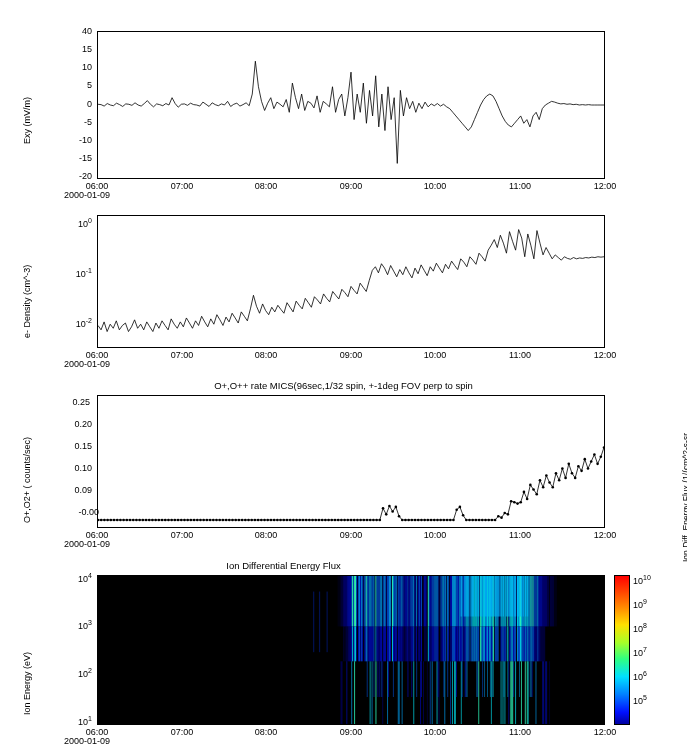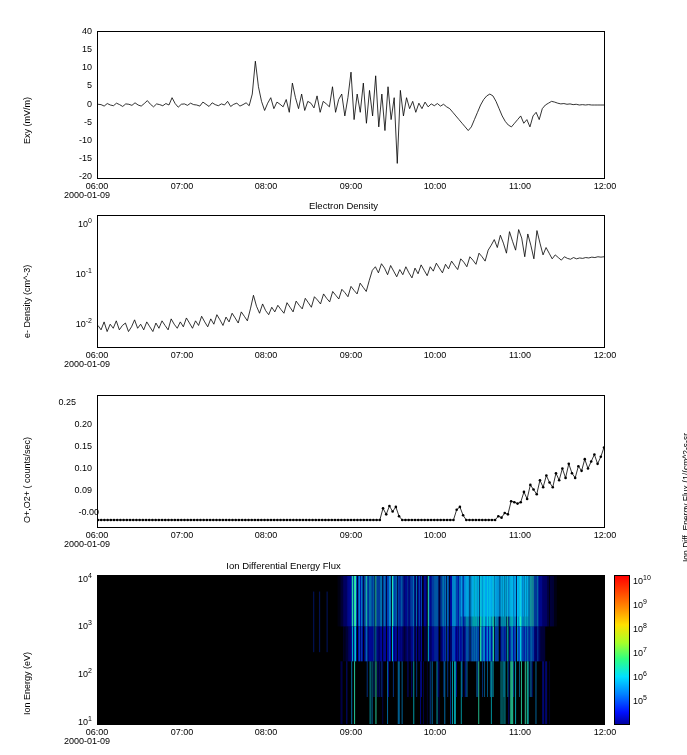--- a/index.html
+++ b/index.html
@@ -42,21 +42,20 @@
     <div class="xtick" style="left:162px;top:181px;width:40px;">07:00</div>
     <div class="xtick" style="left:246px;top:181px;width:40px;">08:00</div>
     <div class="xtick" style="left:331px;top:181px;width:40px;">09:00</div>
     <div class="xtick" style="left:415px;top:181px;width:40px;">10:00</div>
     <div class="xtick" style="left:500px;top:181px;width:40px;">11:00</div>
     <div class="xtick" style="left:585px;top:181px;width:40px;">12:00</div>
     <div class="xdate" style="left:64px;top:190px;">2000-01-09</div>
   </div>
 
   <div class="panel" style="left:0;top:190px;width:687px;height:190px;">
-    <div class="plot-title" style="top:10px;left:0;">Electron Density</div>
     <div class="frame" style="left:97px;top:25px;width:508px;height:133px;">
       <svg width="506" height="131" viewBox="0 0 506 131" preserveAspectRatio="none">
         <polyline id="p2" fill="none" stroke="#000" stroke-width="0.8" points="0.00,109.47 3.05,113.84 6.10,105.90 9.14,115.55 12.19,108.21 15.24,112.27 18.29,104.84 21.34,113.84 24.39,109.47 27.43,107.02 30.48,115.55 33.53,110.82 36.58,103.83 39.63,112.27 42.67,108.21 45.72,113.84 48.77,105.90 51.82,110.82 54.87,115.55 57.92,107.02 60.96,112.27 64.01,104.84 67.06,109.47 70.11,113.84 73.16,102.88 76.20,108.21 79.25,112.27 82.30,105.90 85.35,110.82 88.40,101.96 91.45,107.02 94.49,112.27 97.54,104.84 100.59,109.47 103.64,100.26 106.69,105.90 109.73,110.82 112.78,102.88 115.83,108.21 118.88,98.69 121.93,103.83 124.98,109.47 128.02,101.09 131.07,105.90 134.12,97.24 137.17,101.96 140.22,107.02 143.27,95.89 146.31,100.26 149.36,104.84 152.41,92.87 155.46,79.28 158.51,90.25 161.55,97.24 164.60,87.94 167.65,94.62 170.70,98.69 173.75,91.25 176.80,95.89 179.84,89.29 182.89,93.43 185.94,97.24 188.99,86.68 192.04,91.25 195.08,95.89 198.13,85.11 201.18,89.29 204.23,92.87 207.28,82.30 210.33,86.68 213.37,91.25 216.42,80.73 219.47,84.01 222.52,87.94 225.57,77.93 228.61,82.30 231.66,85.88 234.71,75.48 237.76,79.28 240.81,82.97 243.86,73.30 246.90,76.66 249.95,80.73 253.00,70.42 256.05,74.36 259.10,77.93 262.14,67.15 265.19,71.34 268.24,75.48 271.29,64.35 274.34,54.34 277.39,50.76 280.43,56.84 283.48,47.74 286.53,52.11 289.58,58.71 292.63,49.50 295.67,55.14 298.72,60.77 301.77,53.57 304.82,58.71 307.87,50.76 310.92,56.84 313.96,61.89 317.01,52.11 320.06,57.75 323.11,48.89 326.16,54.34 329.20,59.71 332.25,50.76 335.30,55.14 338.35,47.19 341.40,52.11 344.45,56.84 347.49,48.31 350.54,52.83 353.59,45.12 356.64,49.50 359.69,53.57 362.73,42.82 365.78,46.13 368.83,50.76 371.88,40.75 374.93,44.17 377.98,48.31 381.02,37.18 384.07,40.75 387.12,45.12 390.17,34.16 393.22,29.23 396.27,23.59 399.31,31.54 402.36,19.22 405.41,27.17 408.46,37.18 411.51,15.65 414.55,25.30 417.60,34.16 420.65,13.58 423.70,22.03 426.75,40.75 429.80,17.96 432.84,29.23 435.89,42.82 438.94,14.59 441.99,27.17 445.04,38.88 448.08,31.54 451.13,37.18 454.18,42.82 457.23,38.88 460.28,41.55 463.33,44.17 466.37,40.75 469.42,42.39 472.47,43.26 475.52,41.55 478.57,42.82 481.61,41.96 484.66,42.39 487.71,41.55 490.76,41.96 493.81,41.15 496.86,41.55 499.90,40.75 502.95,41.15 506.00,40.75"></polyline>
       </svg>
     </div>
     <div class="ylabel" style="left:22px;top:148px;">e- Density (cm^-3)</div>
 
     <div class="ytick" style="left:56px;top:27px;width:36px;font-size:9px;"><span style="font-size:9px">10</span><sup style="font-size:7px">0</sup></div>
     <div class="ytick" style="left:56px;top:77px;width:36px;font-size:9px;"><span style="font-size:9px">10</span><sup style="font-size:7px">-1</sup></div>
     <div class="ytick" style="left:56px;top:127px;width:36px;font-size:9px;"><span style="font-size:9px">10</span><sup style="font-size:7px">-2</sup></div>
@@ -65,20 +64,21 @@
     <div class="xtick" style="left:162px;top:160px;width:40px;">07:00</div>
     <div class="xtick" style="left:246px;top:160px;width:40px;">08:00</div>
     <div class="xtick" style="left:331px;top:160px;width:40px;">09:00</div>
     <div class="xtick" style="left:415px;top:160px;width:40px;">10:00</div>
     <div class="xtick" style="left:500px;top:160px;width:40px;">11:00</div>
     <div class="xtick" style="left:585px;top:160px;width:40px;">12:00</div>
     <div class="xdate" style="left:64px;top:169px;">2000-01-09</div>
   </div>
 
   <div class="panel" style="left:0;top:370px;width:687px;height:190px;">
+    <div class="plot-title" style="top:10px;left:0;">O+,O++ rate MICS(96sec,1/32 spin, +-1deg FOV perp to spin</div>
     <div class="frame" style="left:97px;top:25px;width:508px;height:133px;">
       <svg width="506" height="131" viewBox="0 0 506 131" preserveAspectRatio="none">
         <polyline id="p3" fill="none" stroke="#000" stroke-width="0.8" points="0.00,123.98 3.20,123.98 6.41,123.98 9.61,123.98 12.81,123.98 16.01,123.98 19.22,123.98 22.42,123.98 25.62,123.98 28.82,123.98 32.03,123.98 35.23,123.98 38.43,123.98 41.63,123.98 44.84,123.98 48.04,123.98 51.24,123.98 54.44,123.98 57.65,123.98 60.85,123.98 64.05,123.98 67.25,123.98 70.46,123.98 73.66,123.98 76.86,123.98 80.06,123.98 83.27,123.98 86.47,123.98 89.67,123.98 92.87,123.98 96.08,123.98 99.28,123.98 102.48,123.98 105.68,123.98 108.89,123.98 112.09,123.98 115.29,123.98 118.49,123.98 121.70,123.98 124.90,123.98 128.10,123.98 131.30,123.98 134.51,123.98 137.71,123.98 140.91,123.98 144.11,123.98 147.32,123.98 150.52,123.98 153.72,123.98 156.92,123.98 160.13,123.98 163.33,123.98 166.53,123.98 169.73,123.98 172.94,123.98 176.14,123.98 179.34,123.98 182.54,123.98 185.75,123.98 188.95,123.98 192.15,123.98 195.35,123.98 198.56,123.98 201.76,123.98 204.96,123.98 208.16,123.98 211.37,123.98 214.57,123.98 217.77,123.98 220.97,123.98 224.18,123.98 227.38,123.98 230.58,123.98 233.78,123.98 236.99,123.98 240.19,123.98 243.39,123.98 246.59,123.98 249.80,123.98 253.00,123.98 256.20,123.98 259.41,123.98 262.61,123.98 265.81,123.98 269.01,123.98 272.22,123.98 275.42,123.98 278.62,123.98 281.82,123.98 285.03,112.29 288.23,118.37 291.43,109.95 294.63,115.56 297.84,110.88 301.04,120.24 304.24,123.98 307.44,123.98 310.65,123.98 313.85,123.98 317.05,123.98 320.25,123.98 323.46,123.98 326.66,123.98 329.86,123.98 333.06,123.98 336.27,123.98 339.47,123.98 342.67,123.98 345.87,123.98 349.08,123.98 352.28,123.98 355.48,123.98 358.68,113.69 361.89,110.88 365.09,119.30 368.29,123.98 371.49,123.98 374.70,123.98 377.90,123.98 381.10,123.98 384.30,123.98 387.51,123.98 390.71,123.98 393.91,123.98 397.11,123.98 400.32,120.24 403.52,121.64 406.72,116.96 409.92,118.37 413.13,105.27 416.33,106.20 419.53,107.61 422.73,106.20 425.94,95.91 429.14,102.93 432.34,88.89 435.54,93.57 438.75,98.25 441.95,84.21 445.15,91.23 448.35,79.54 451.56,86.55 454.76,91.23 457.96,77.20 461.16,84.21 464.37,72.52 467.57,81.88 470.77,67.84 473.97,77.20 477.18,81.88 480.38,70.18 483.58,74.86 486.78,63.16 489.99,72.52 493.19,65.50 496.39,58.48 499.59,67.84 502.80,60.82 506.00,51.46"></polyline>
         <g id="p3dots">
             <circle cx="0.00" cy="123.98" r="1.3" fill="#000"></circle>
             <circle cx="3.20" cy="123.98" r="1.3" fill="#000"></circle>
             <circle cx="6.41" cy="123.98" r="1.3" fill="#000"></circle>
             <circle cx="9.61" cy="123.98" r="1.3" fill="#000"></circle>
             <circle cx="12.81" cy="123.98" r="1.3" fill="#000"></circle>
             <circle cx="16.01" cy="123.98" r="1.3" fill="#000"></circle>
@@ -232,21 +232,21 @@
             <circle cx="489.99" cy="72.52" r="1.3" fill="#000"></circle>
             <circle cx="493.19" cy="65.50" r="1.3" fill="#000"></circle>
             <circle cx="496.39" cy="58.48" r="1.3" fill="#000"></circle>
             <circle cx="499.59" cy="67.84" r="1.3" fill="#000"></circle>
             <circle cx="502.80" cy="60.82" r="1.3" fill="#000"></circle>
             <circle cx="506.00" cy="51.46" r="1.3" fill="#000"></circle>
           </g>
       </svg>
     </div>
     <div class="ylabel" style="left:22px;top:153px;">O+,O2+ ( counts/sec)</div>
-    <div class="ytick" style="left:34px;top:27px;width:42px;">0.25</div>
+    <div class="ytick" style="left:48px;top:27px;width:42px;">0.25</div>
     <div class="ytick" style="left:50px;top:49px;width:42px;">0.20</div>
     <div class="ytick" style="left:50px;top:71px;width:42px;">0.15</div>
     <div class="ytick" style="left:50px;top:93px;width:42px;">0.10</div>
     <div class="ytick" style="left:50px;top:115px;width:42px;">0.09</div>
     <div class="ytick" style="left:57px;top:137px;width:42px;">-0.00</div>
 
     <div class="xtick" style="left:77px;top:160px;width:40px;">06:00</div>
     <div class="xtick" style="left:162px;top:160px;width:40px;">07:00</div>
     <div class="xtick" style="left:246px;top:160px;width:40px;">08:00</div>
     <div class="xtick" style="left:331px;top:160px;width:40px;">09:00</div>

